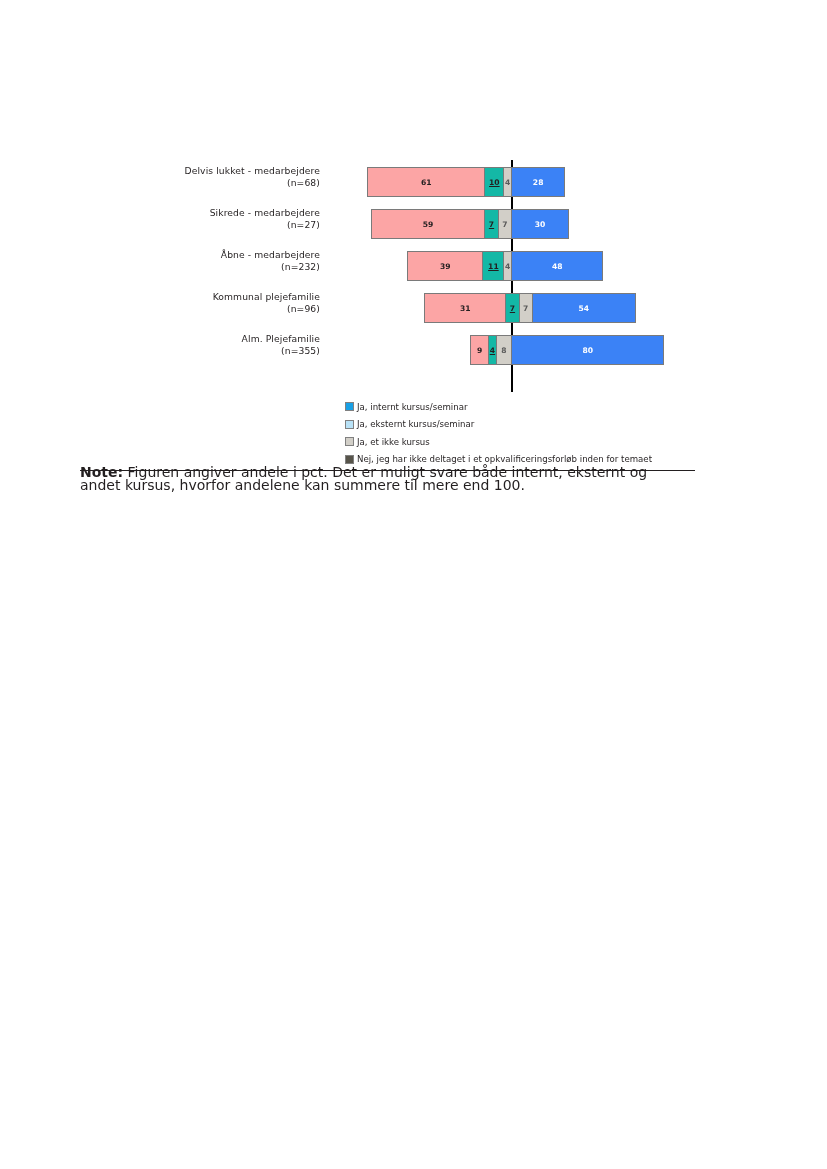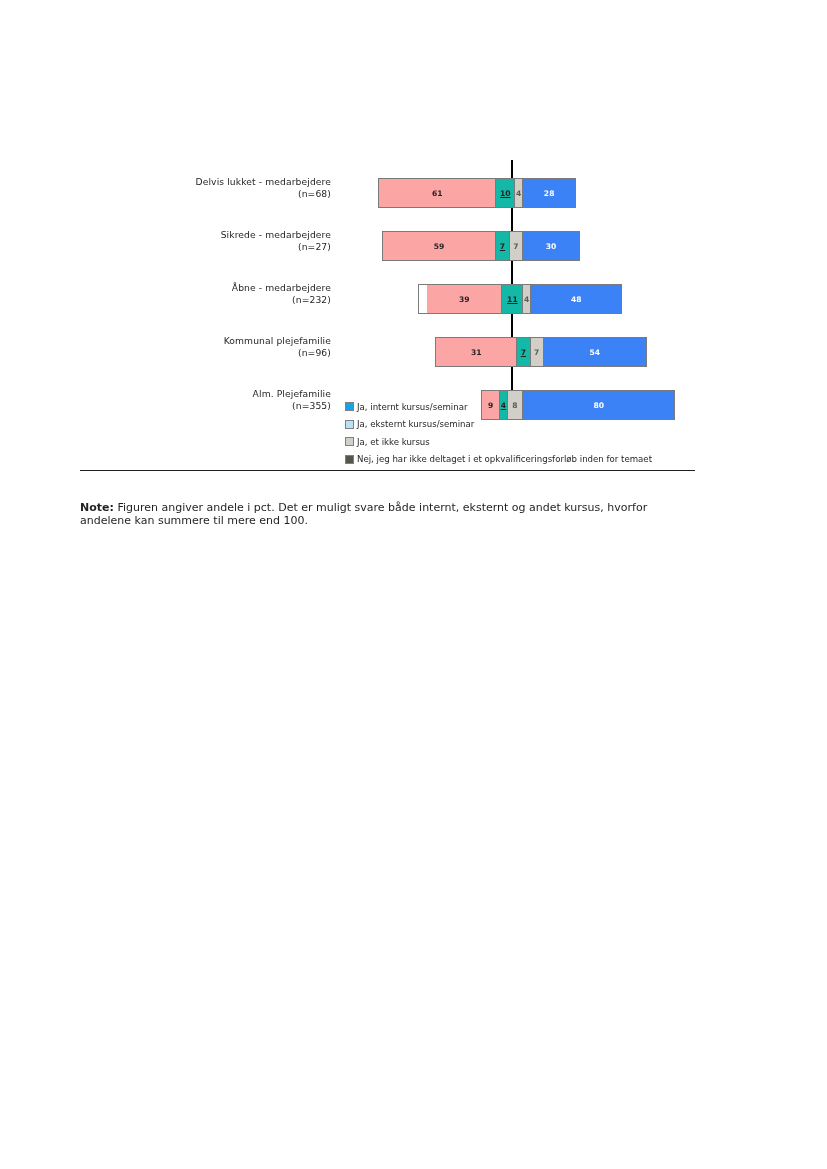--- a/index.html
+++ b/index.html
@@ -30,21 +30,21 @@
     position: absolute;
     left: 80px;
     top: 160px;
     width: 640px;
     height: 232px;
   }
 
   .bar-row {
     position: relative;
     height: 42px;
-    margin: 11px;
+    margin: 0;
   }
 
   .cat-label {
     position: absolute;
     left: 0;
     top: 5px;
     width: 240px;
     text-align: right;
     font-size: 9.2px;
     line-height: 12px;
@@ -128,23 +128,23 @@
     position: absolute;
     left: 80px;
     top: 470px;
     width: 615px;
     height: 0;
     border-top: 1.6px solid #231f20;
   }
   #note {
     position: absolute;
     left: 80px;
-    top: 502px;
+    top: 466px;
     width: 600px;
-    font-size: 11px;
+    font-size: 14px;
     line-height: 12.5px;
     color: #231f20;
   }
   #note b { font-weight: bold; }
 </style>
 </head>
 <body>
 
 <div id="figure">
 
@@ -194,21 +194,21 @@
               </div>
             </div>
           </div>
         </div>
         <div class="bar-row">
           <div class="cat-label">
             <span class="nline">Åbne - medarbejdere</span>
             <span class="nline">(n=232)</span>
           </div>
           <div class="bar-track">
-            <div class="bar" style="left: 327.13px; padding-left: 8px;">
+            <div class="bar" style="left: 327.13px;">
               <div class="seg s0" style="width: 74.295px;">
                 <span>39</span>
               </div>
               <div class="seg s1" style="width: 20.955px;">
                 <span>11</span>
               </div>
               <div class="seg s2" style="width: 7.62px;">
                 <span>4</span>
               </div>
               <div class="seg s3" style="width: 91.44px;">

